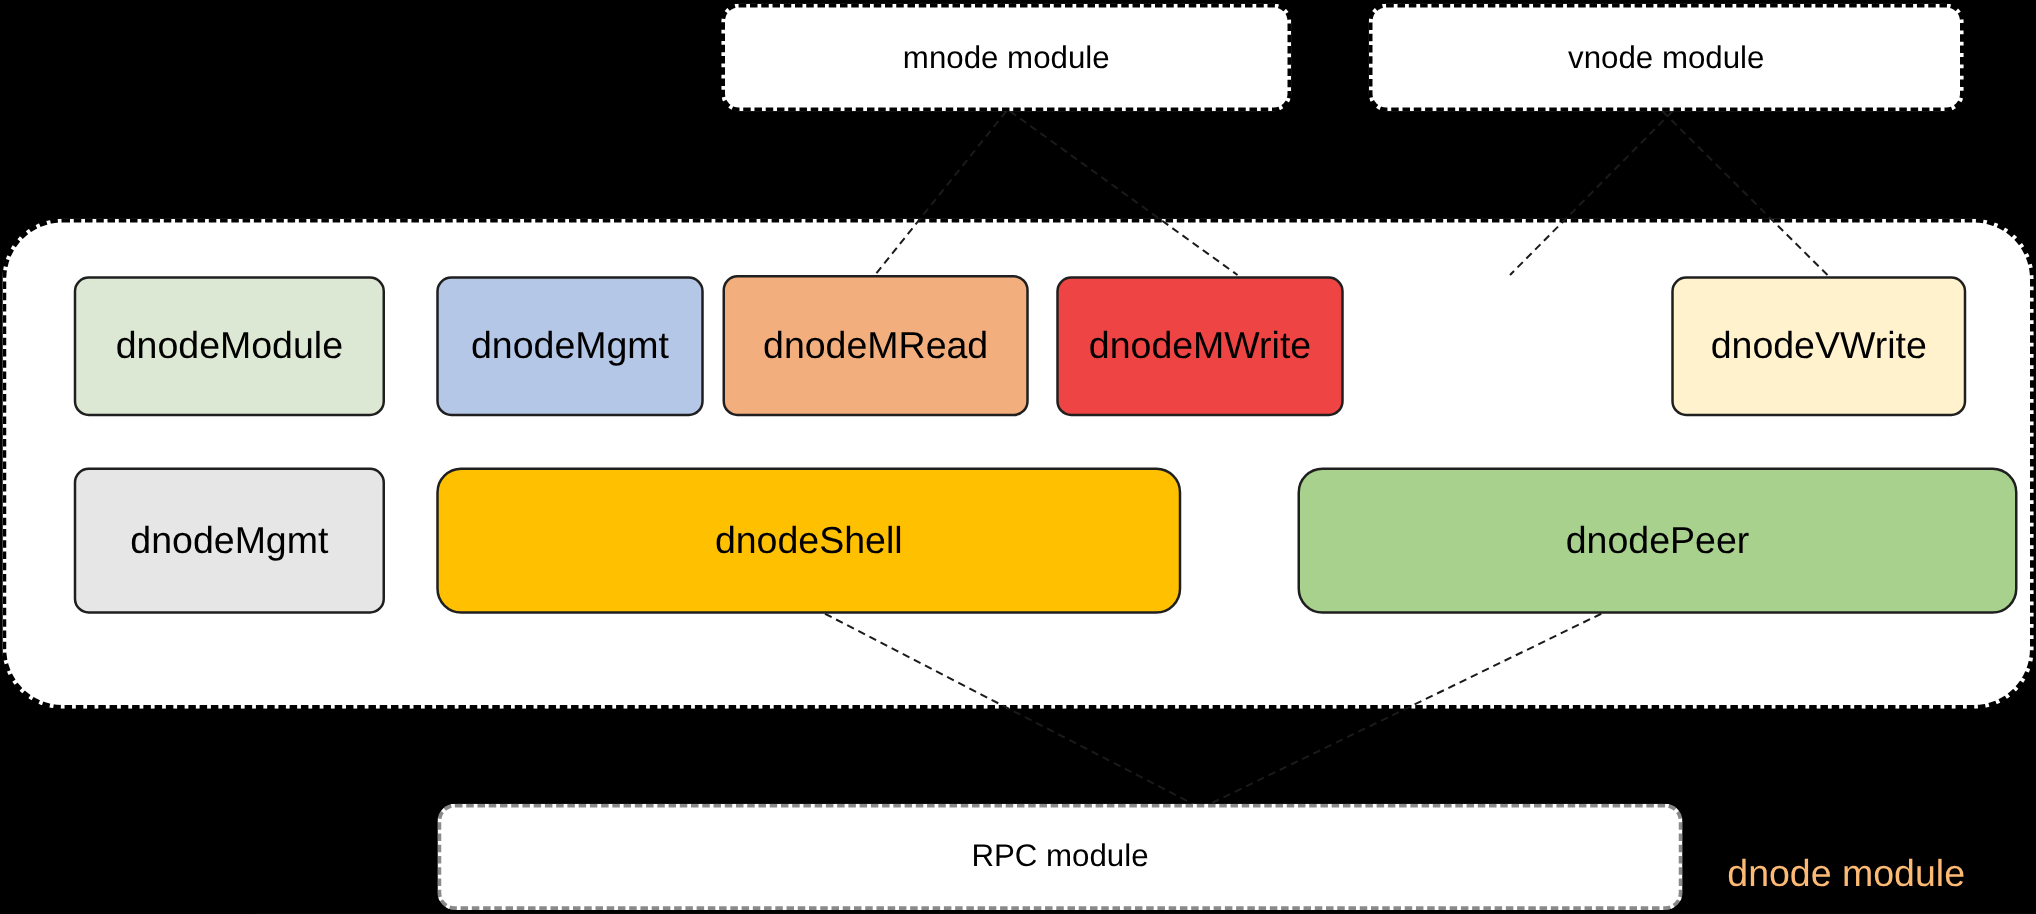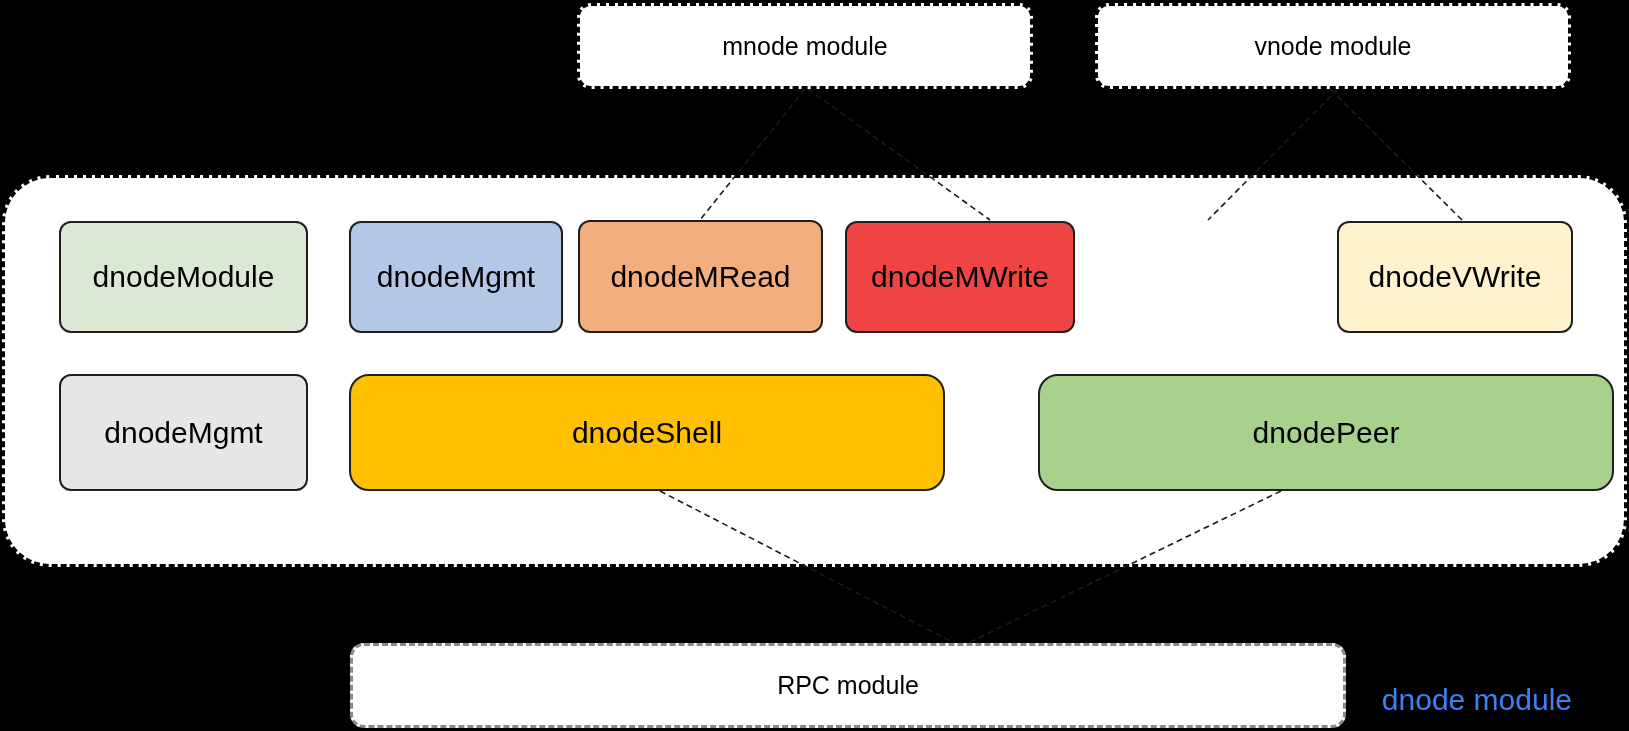--- a/index.html
+++ b/index.html
@@ -44,21 +44,21 @@
     background: #ffffff;
     border: 3px dashed #000000;
     border-radius: 48px;
     box-sizing: border-box;
     z-index: 1;
   }
   #dnode-label {
     position: absolute;
     right: 57px; bottom: 14px;
     font-size: 30px;
-    color: #3b82f6;
+    color: #fdba74;
     z-index: 4;
   }
 
   
   #connector-layer {
     position: absolute;
     left: 0; top: 0;
     width: 1629px; height: 731px;
     z-index: 2;
     pointer-events: none;

